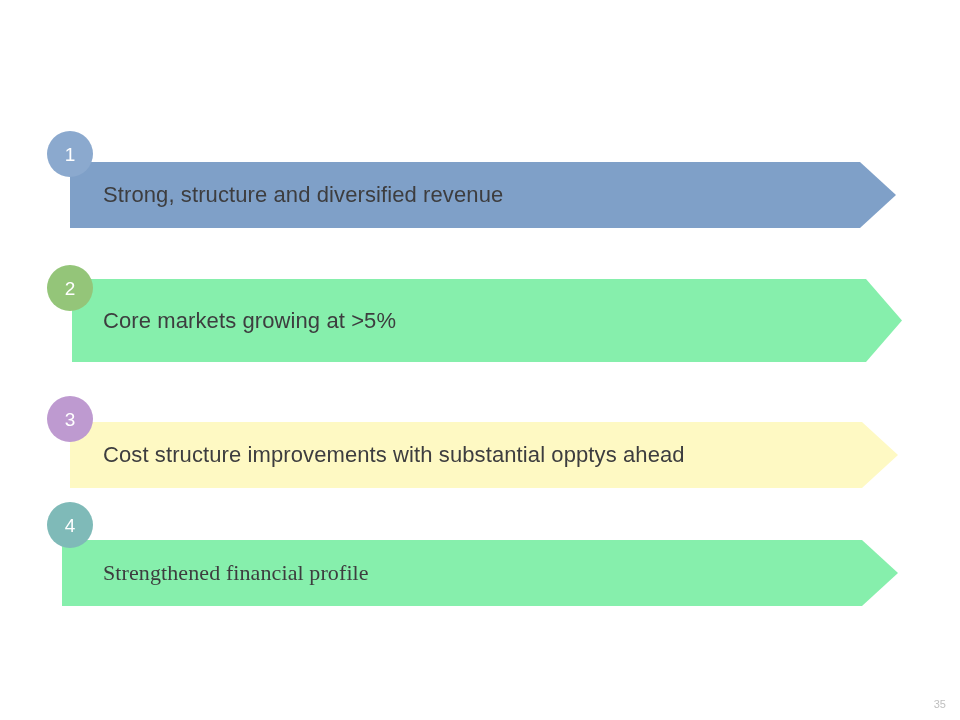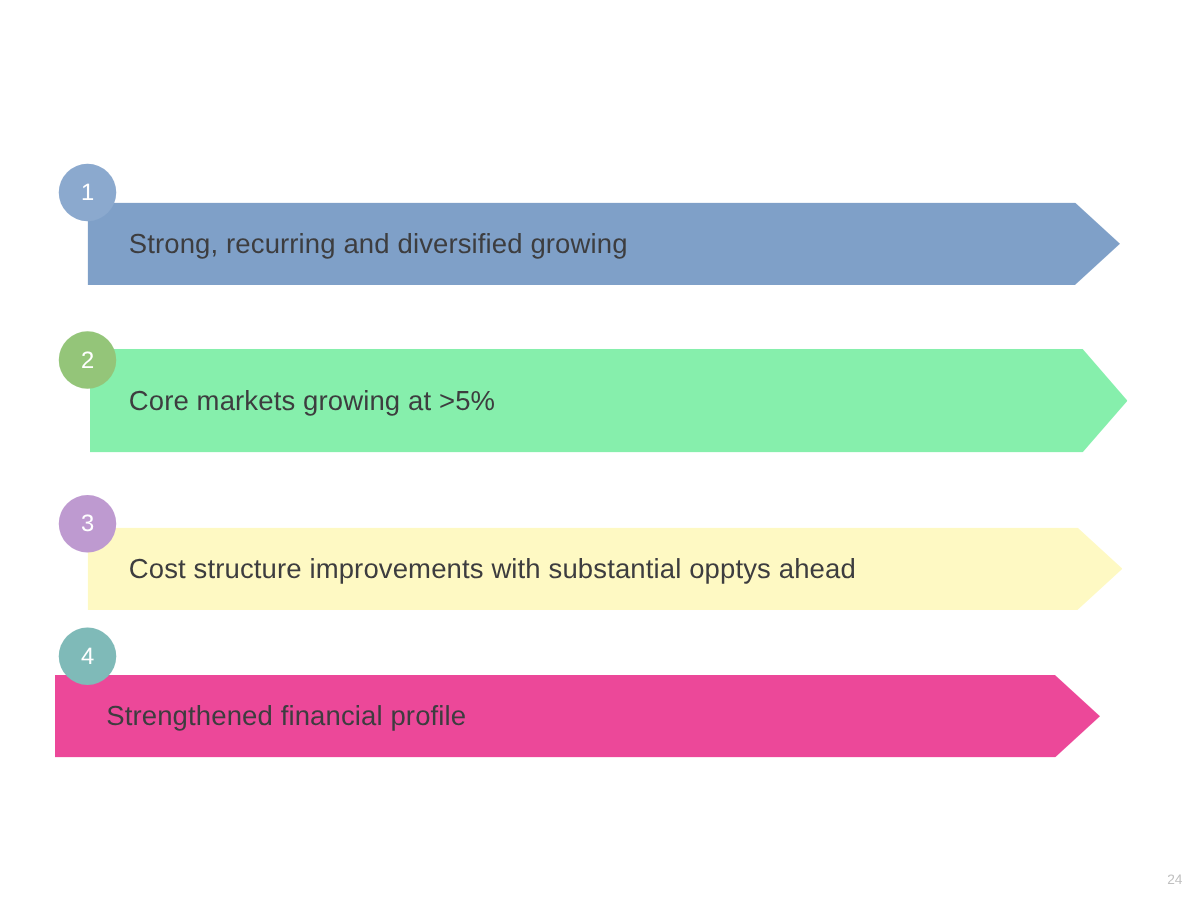--- a/index.html
+++ b/index.html
@@ -136,42 +136,42 @@
   #row-2 .arrow-shape { left: 72px; width: 830px; height: 83px; top: 14px; background: #86efac; }
   #row-2 .badge { top: 0px; background: #94C579; }
   #row-2 .arrow-label { margin-left: 31px; }
 
   #row-3 { top: 396px; }
   #row-3 .arrow-shape { left: 70px; width: 828px; height: 66px; top: 26px; background: #fef9c3; }
   #row-3 .badge { top: 0px; background: #BE9AD0; }
   #row-3 .arrow-label { margin-left: 33px; }
 
   #row-4 { top: 502px; }
-  #row-4 .arrow-shape { left: 44px; width: 836px; height: 66px; top: 38px; background: #ec4899; }
+  #row-4 .arrow-shape { left: 62px; width: 836px; height: 66px; top: 38px; background: #86efac; font-family: Liberation Serif, serif; }
   #row-4 .badge { top: 0px; background: #7FBAB8; left: 47px; }
   #row-4 .arrow-label { margin-left: 41px; }
 
   
   #page-number {
     position: absolute;
     right: 14px;
     bottom: 10px;
     font-size: 11px;
     color: #bfbfbf;
   }
 </style>
 </head>
 <body>
 
 <div id="slide">
 
 
   <div class="arrow-row" id="row-1">
     <div class="arrow-shape">
-      <span class="arrow-label">Strong, recurring and diversified growing</span>
+      <span class="arrow-label">Strong, structure and diversified revenue</span>
     </div>
     <div class="badge">
       <span>1</span>
     </div>
   </div>
 
   <div class="arrow-row" id="row-2">
     <div class="arrow-shape">
       <span class="arrow-label">Core markets growing at &gt;5%</span>
     </div>
@@ -191,15 +191,15 @@
 
   <div class="arrow-row" id="row-4">
     <div class="arrow-shape">
       <span class="arrow-label">Strengthened financial profile</span>
     </div>
     <div class="badge">
       <span>4</span>
     </div>
   </div>
 
-  <div id="page-number">24</div>
+  <div id="page-number">35</div>
 
 </div>
 
 </body></html>

